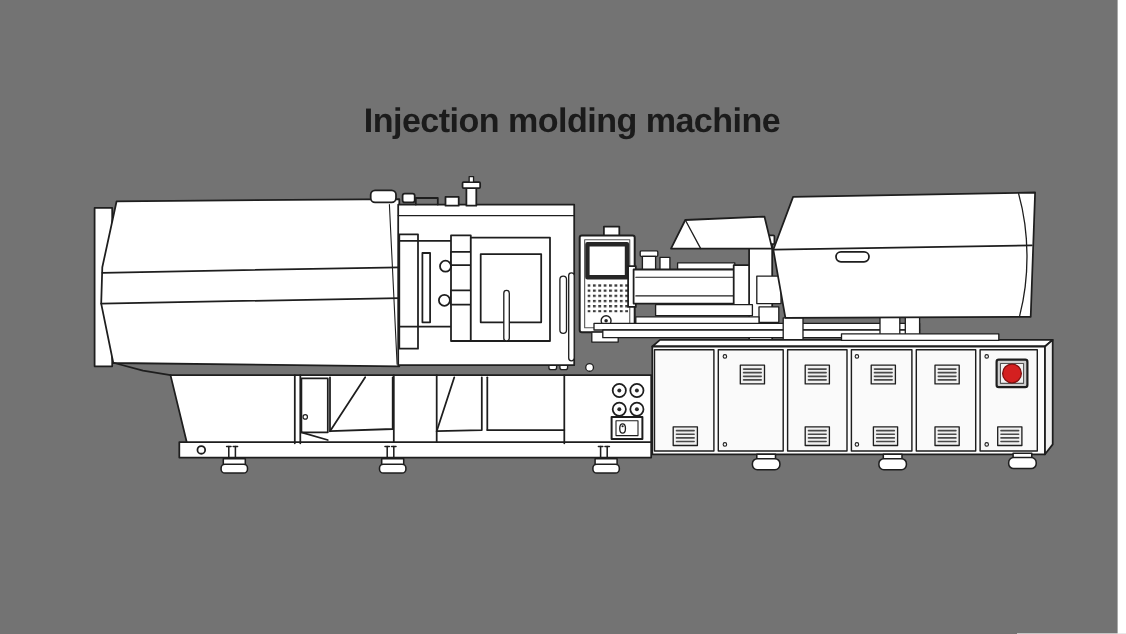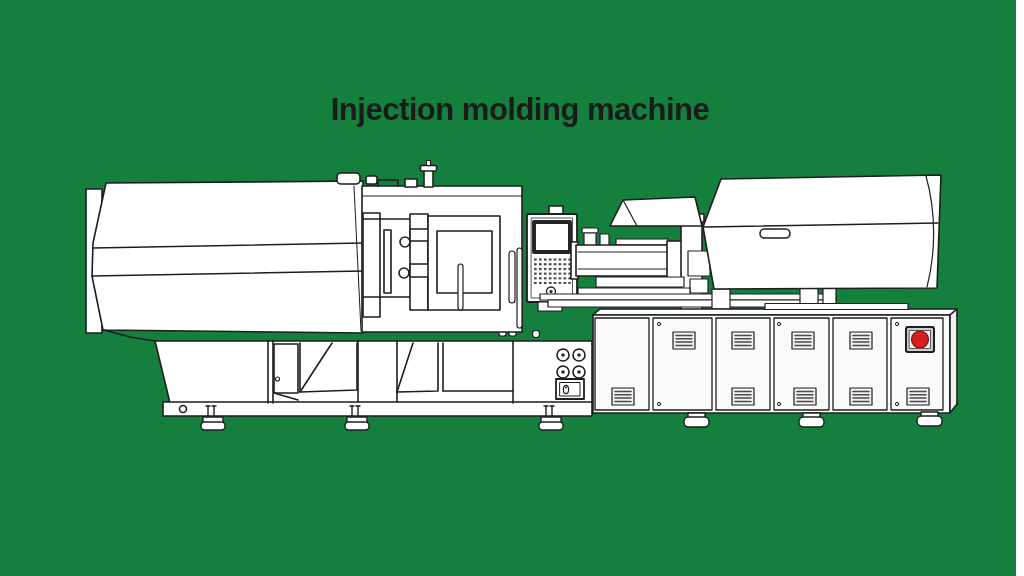--- a/index.html
+++ b/index.html
@@ -1,16 +1,16 @@
 <!DOCTYPE html>
 <html><head>
 <meta charset="utf-8">
 <style>
   html,body{margin:0;padding:0;background:#ffffff;}
-  .stage{position:relative;width:1016px;height:576px;background:#15803d;overflow:hidden;
+  .stage{position:relative;width:1016px;height:576px;background:#737373;overflow:hidden;
          font-family:"Liberation Sans", sans-serif;}
   .title{position:absolute;top:92px;left:8px;width:1024px;text-align:center;
          font-size:31px;font-weight:700;color:#1b1b1b;letter-spacing:-0.5px;}
   svg{position:absolute;top:0;left:0;}
 </style>
 </head>
 <body>
 
 <div class="stage">
   <div class="title">Injection molding machine</div>

